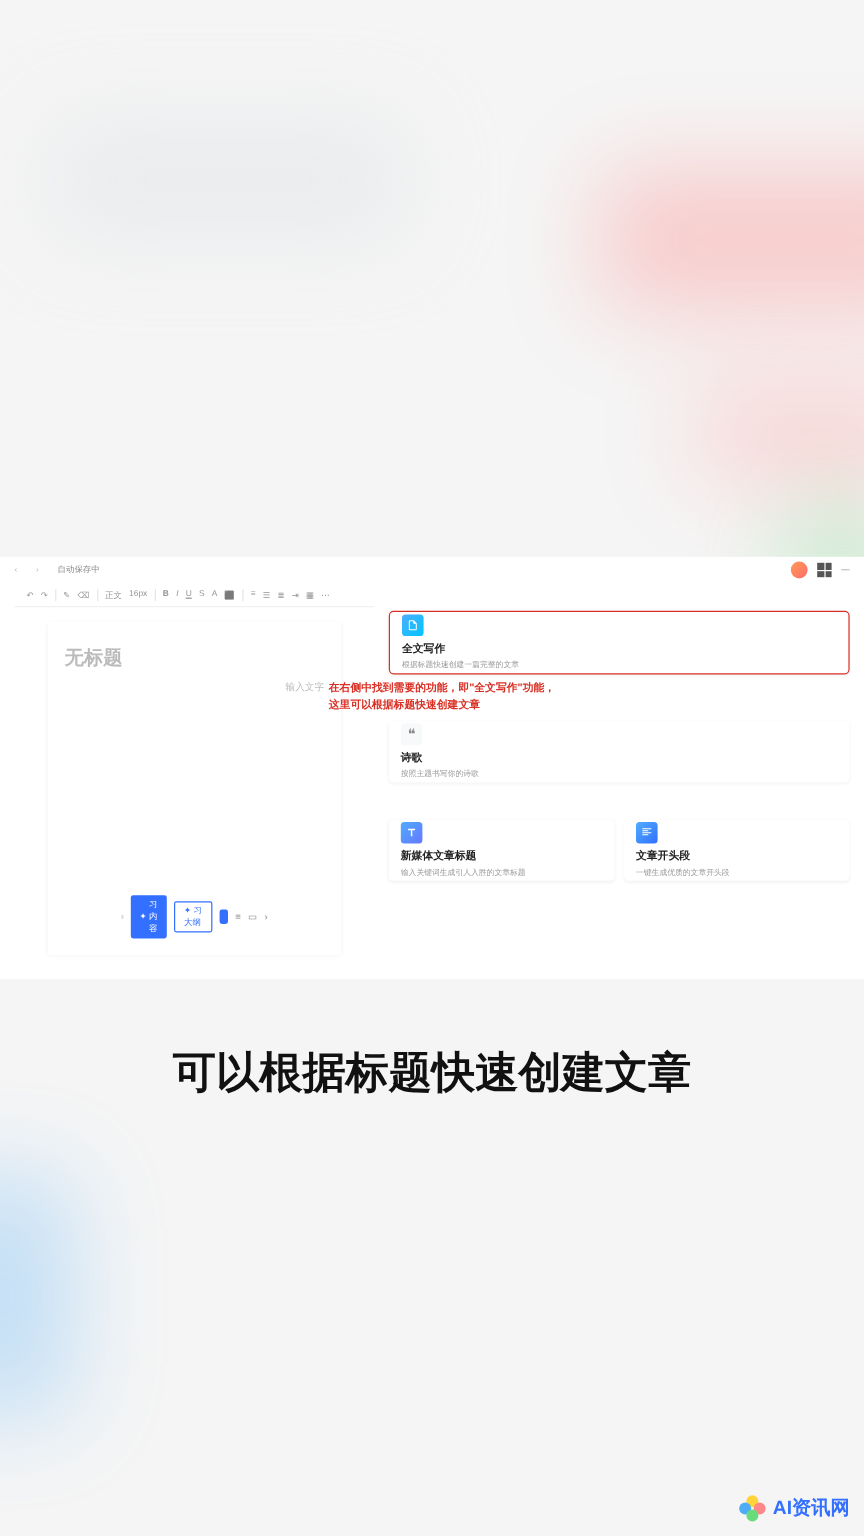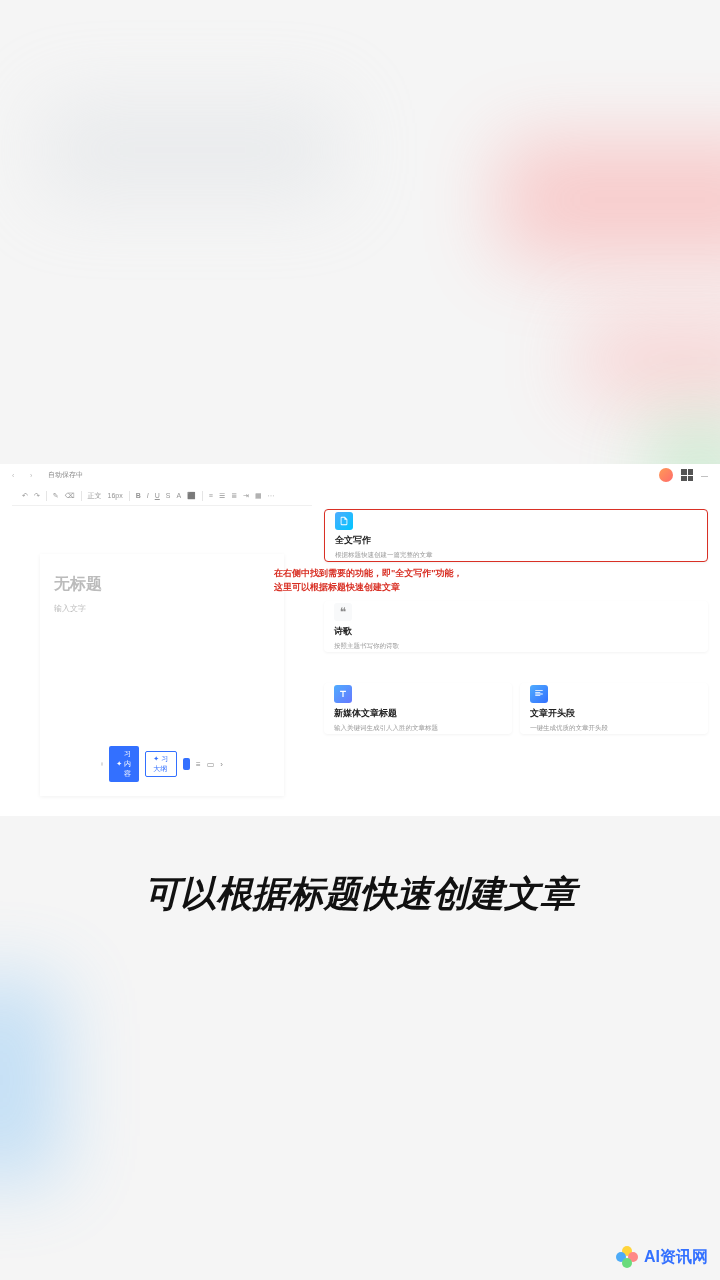--- a/index.html
+++ b/index.html
@@ -57,21 +57,20 @@
     gap: 12px;
     padding: 0 12px 8px;
   }
 
   .editor {
     width: 300px;
     background: #fff;
     position: relative;
     display: flex;
     flex-direction: column;
-    gap: 36px;
   }
 
   .toolbar {
     height: 20px;
     display: flex;
     gap: 6px;
     align-items: center;
     padding: 0 10px;
     font-size: 7px;
     color: #666;
@@ -90,20 +89,21 @@
   }
   .doc-title {
     font-size: 16px;
     color: #bbb;
     font-weight: 600;
     margin-bottom: 8px;
   }
   .doc-ph {
     font-size: 8px;
     color: #bbb;
+    text-align: right;
   }
 
   .doc-bottom {
     position: absolute;
     bottom: 14px;
     left: 50%;
     transform: translateX(-50%);
     display: flex;
     gap: 6px;
     align-items: center;
@@ -195,21 +195,20 @@
   
   .caption {
     position: absolute;
     top: 870px;
     left: 0;
     width: 720px;
     text-align: center;
     font-size: 36px;
     font-weight: 900;
     color: #111;
-    font-style: italic;
   }
 
   
   .watermark {
     position: absolute;
     bottom: 12px;
     right: 12px;
     display: flex;
     align-items: center;
     gap: 6px;

